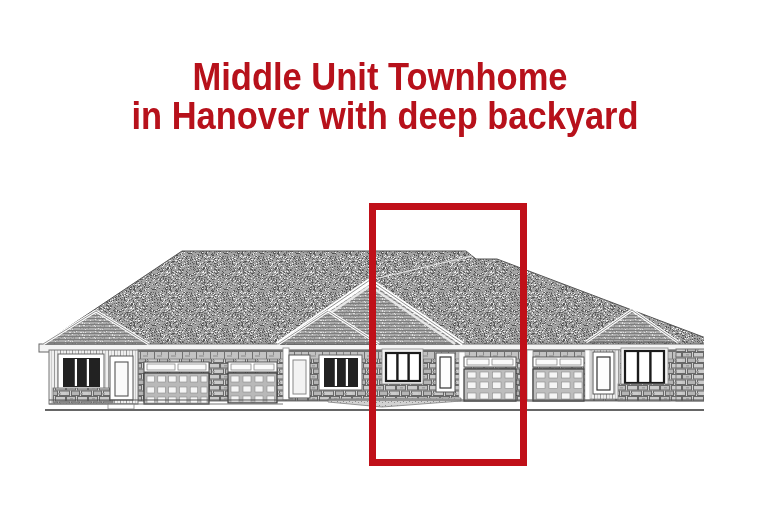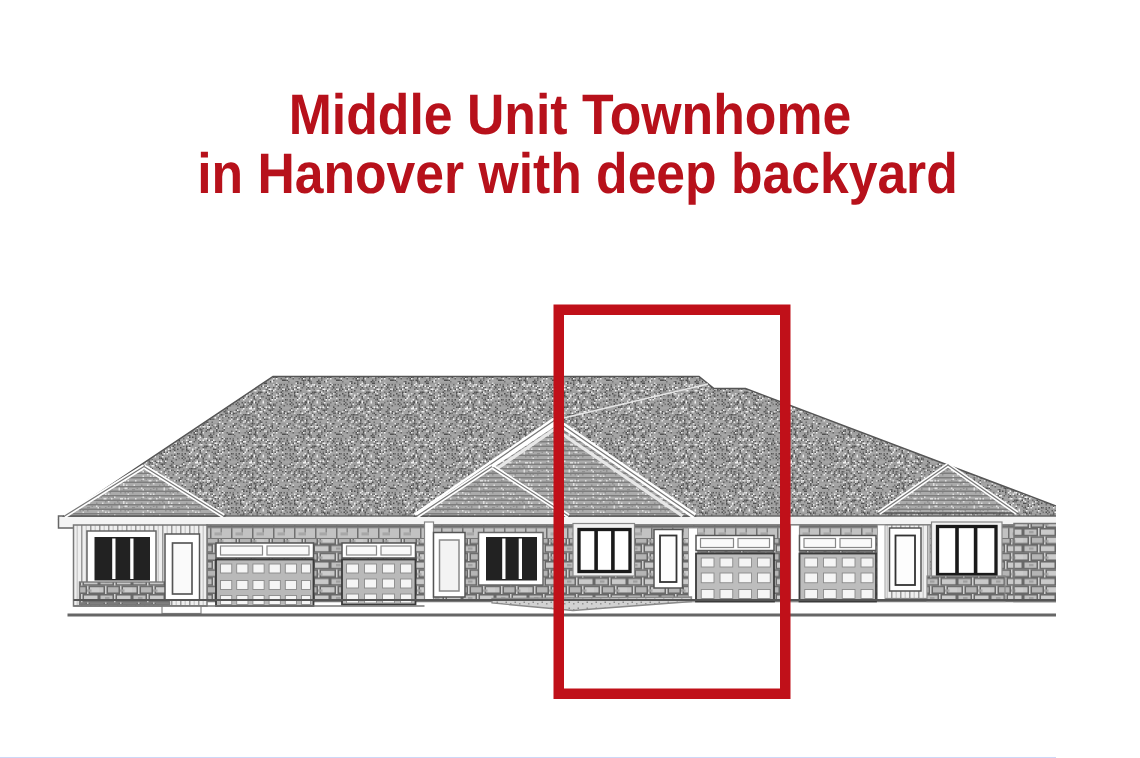--- a/index.html
+++ b/index.html
@@ -1,16 +1,16 @@
 <!DOCTYPE html>
 <html><head>
 <meta charset="utf-8">
 <style>
   html,body{margin:0;padding:0;background:#ffffff;}
-  #page{position:relative;width:704px;height:505px;background:#1d4ed8;overflow:hidden;
+  #page{position:relative;width:704px;height:505px;background:#0ea5e9;overflow:hidden;
         font-family:"Liberation Sans", sans-serif;}
 </style>
 </head>
 <body>
 <div id="page">
 <svg width="760" height="505" viewBox="0 0 760 505" xmlns="http://www.w3.org/2000/svg">
 <defs>
   <pattern id="roofTex" width="36" height="36" patternUnits="userSpaceOnUse">
           <rect width="36" height="36" fill="#a5a5a5"></rect>
           <rect x="0" y="0" width="36" height="1" fill="#9c9c9c"></rect>

